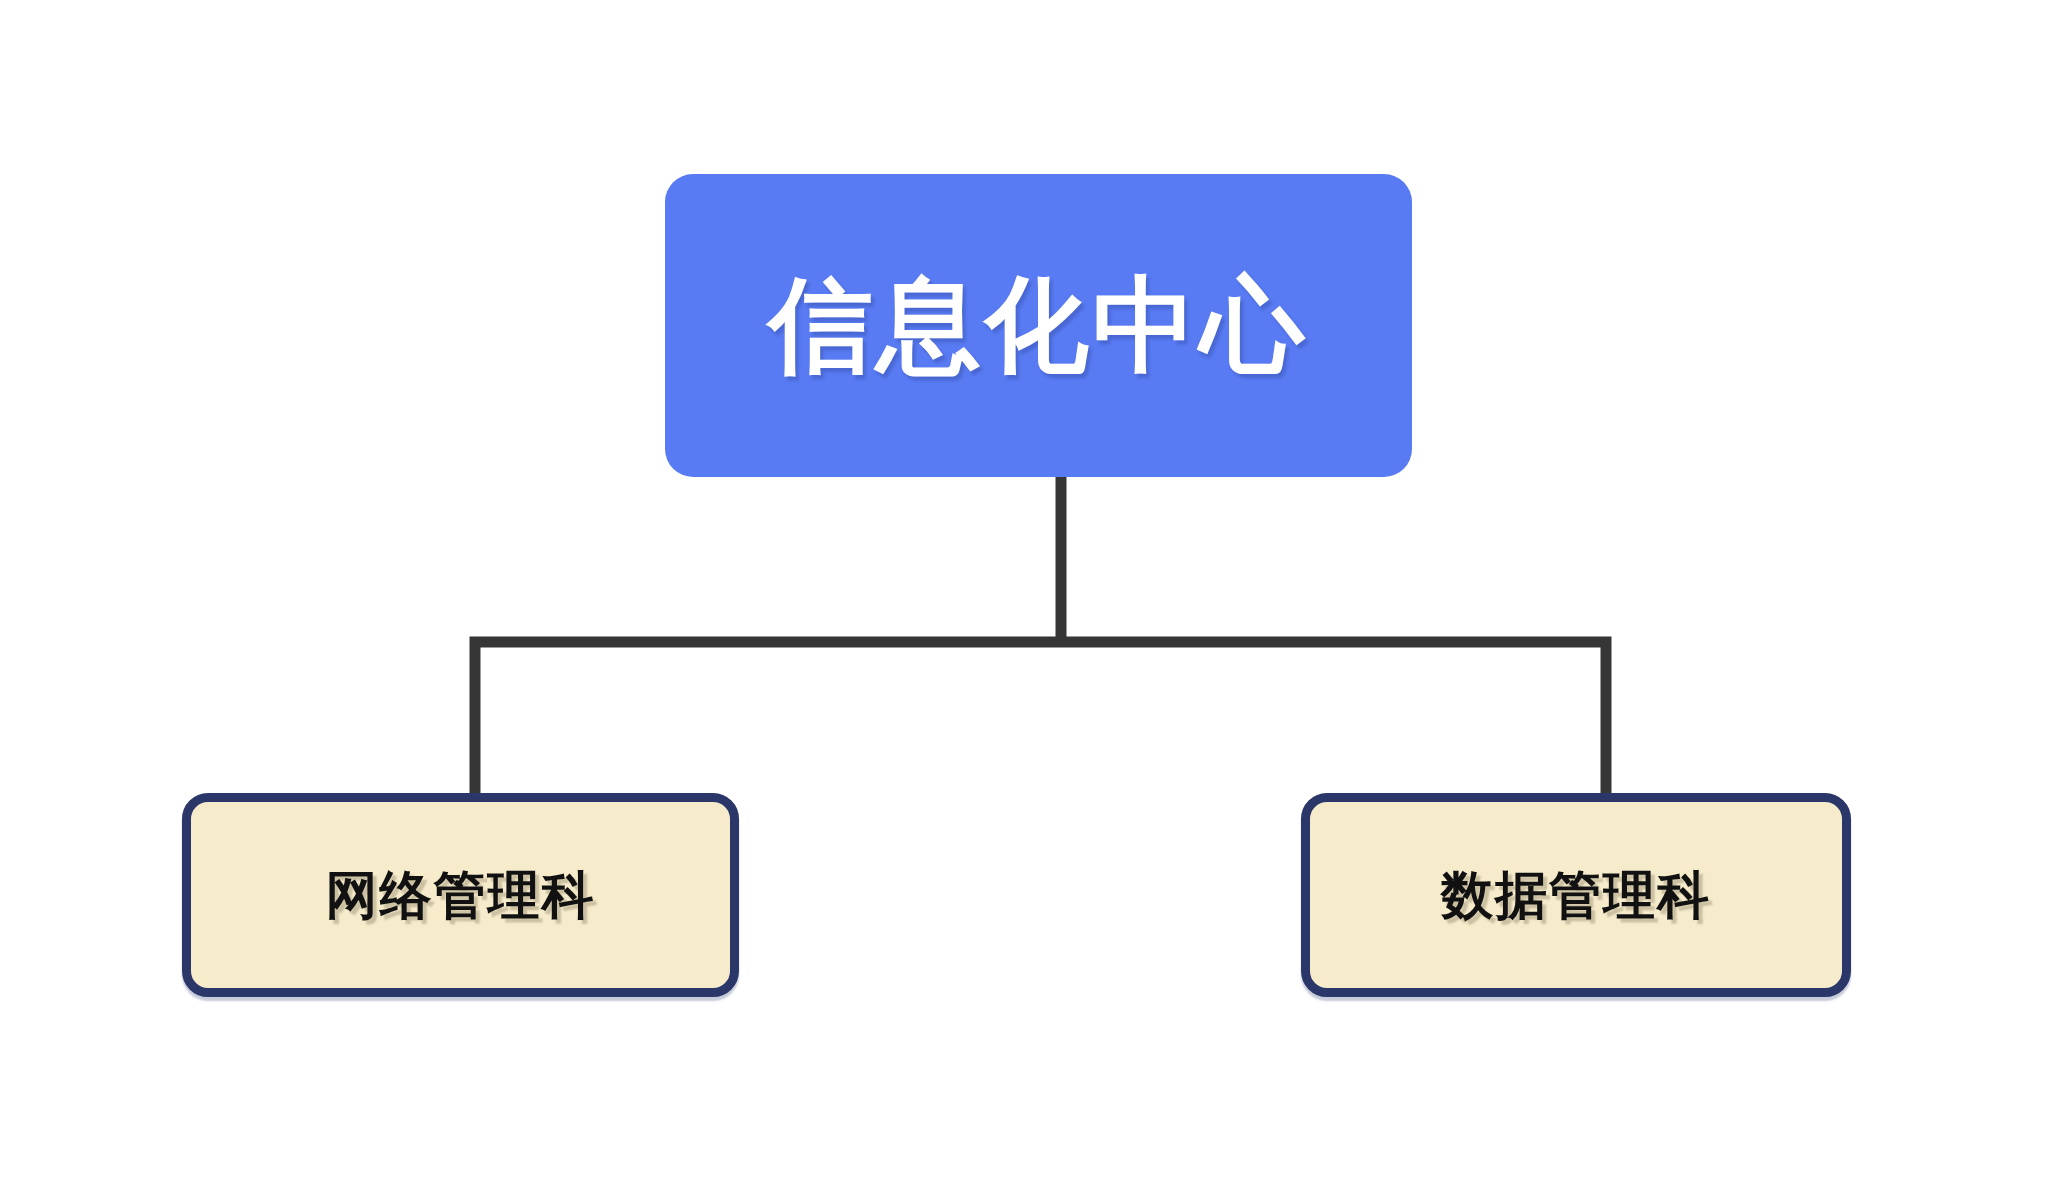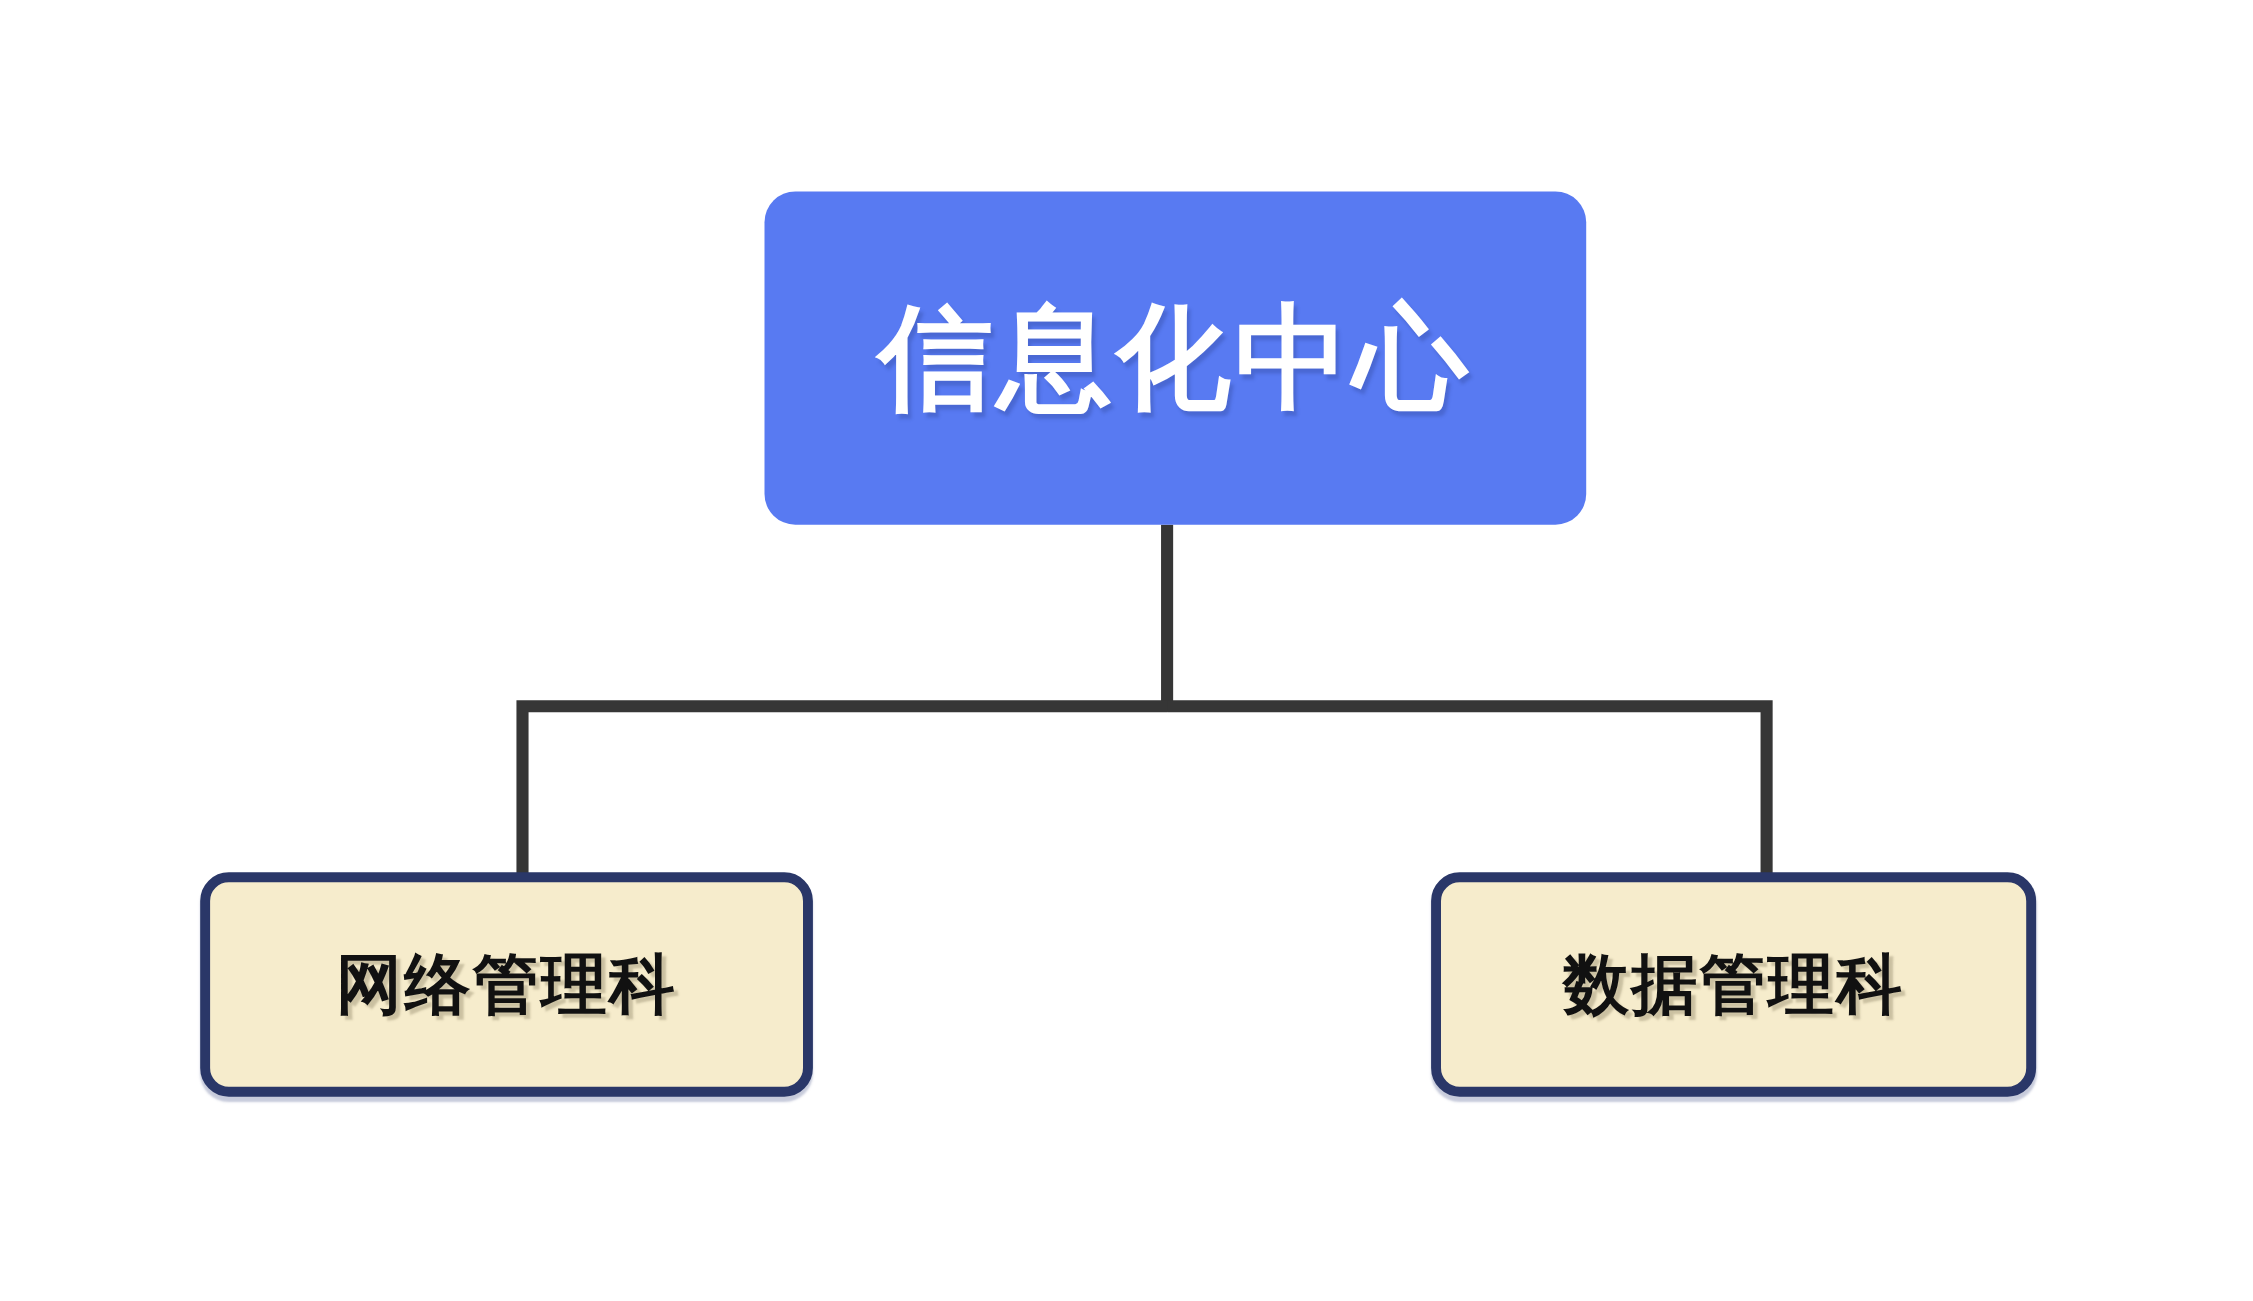--- a/index.html
+++ b/index.html
@@ -33,47 +33,48 @@
   .node {
     position: absolute;
     display: flex;
     align-items: center;
     justify-content: center;
     box-sizing: border-box;
     text-align: center;
     cursor: default;
   }
   .node-root {
-    left: 695px;
+    left: 665px;
     top: 174px;
     width: 747px;
     height: 303px;
     background: var(--root-fill, #587af2);
     border-radius: 28px;
+    font-family: Liberation Serif, serif;
   }
   .node-root .label {
     color: var(--root-text, #ffffff);
     font-size: 104px;
     font-weight: 700;
     letter-spacing: 4px;
     line-height: 1;
     white-space: nowrap;
     text-shadow: 3px 4px 3px rgba(30, 50, 120, 0.25);
   }
   .node-child {
     top: 793px;
     height: 204px;
     background: var(--child-fill, #f6eccc);
     border: 9px solid var(--child-border, #2a3768);
     border-radius: 26px;
     box-shadow: 0 4px 2px rgba(130, 140, 175, 0.45);
   }
   .node-child .label {
     color: var(--child-text, #111111);
-    font-size: 60px;
+    font-size: 52px;
     font-weight: 700;
     letter-spacing: 2px;
     line-height: 1;
     white-space: nowrap;
     text-shadow: 4px 4px 2px rgba(90, 80, 50, 0.28);
   }
   .node-child-left {
     left: 182px;
     width: 557px;
   }

